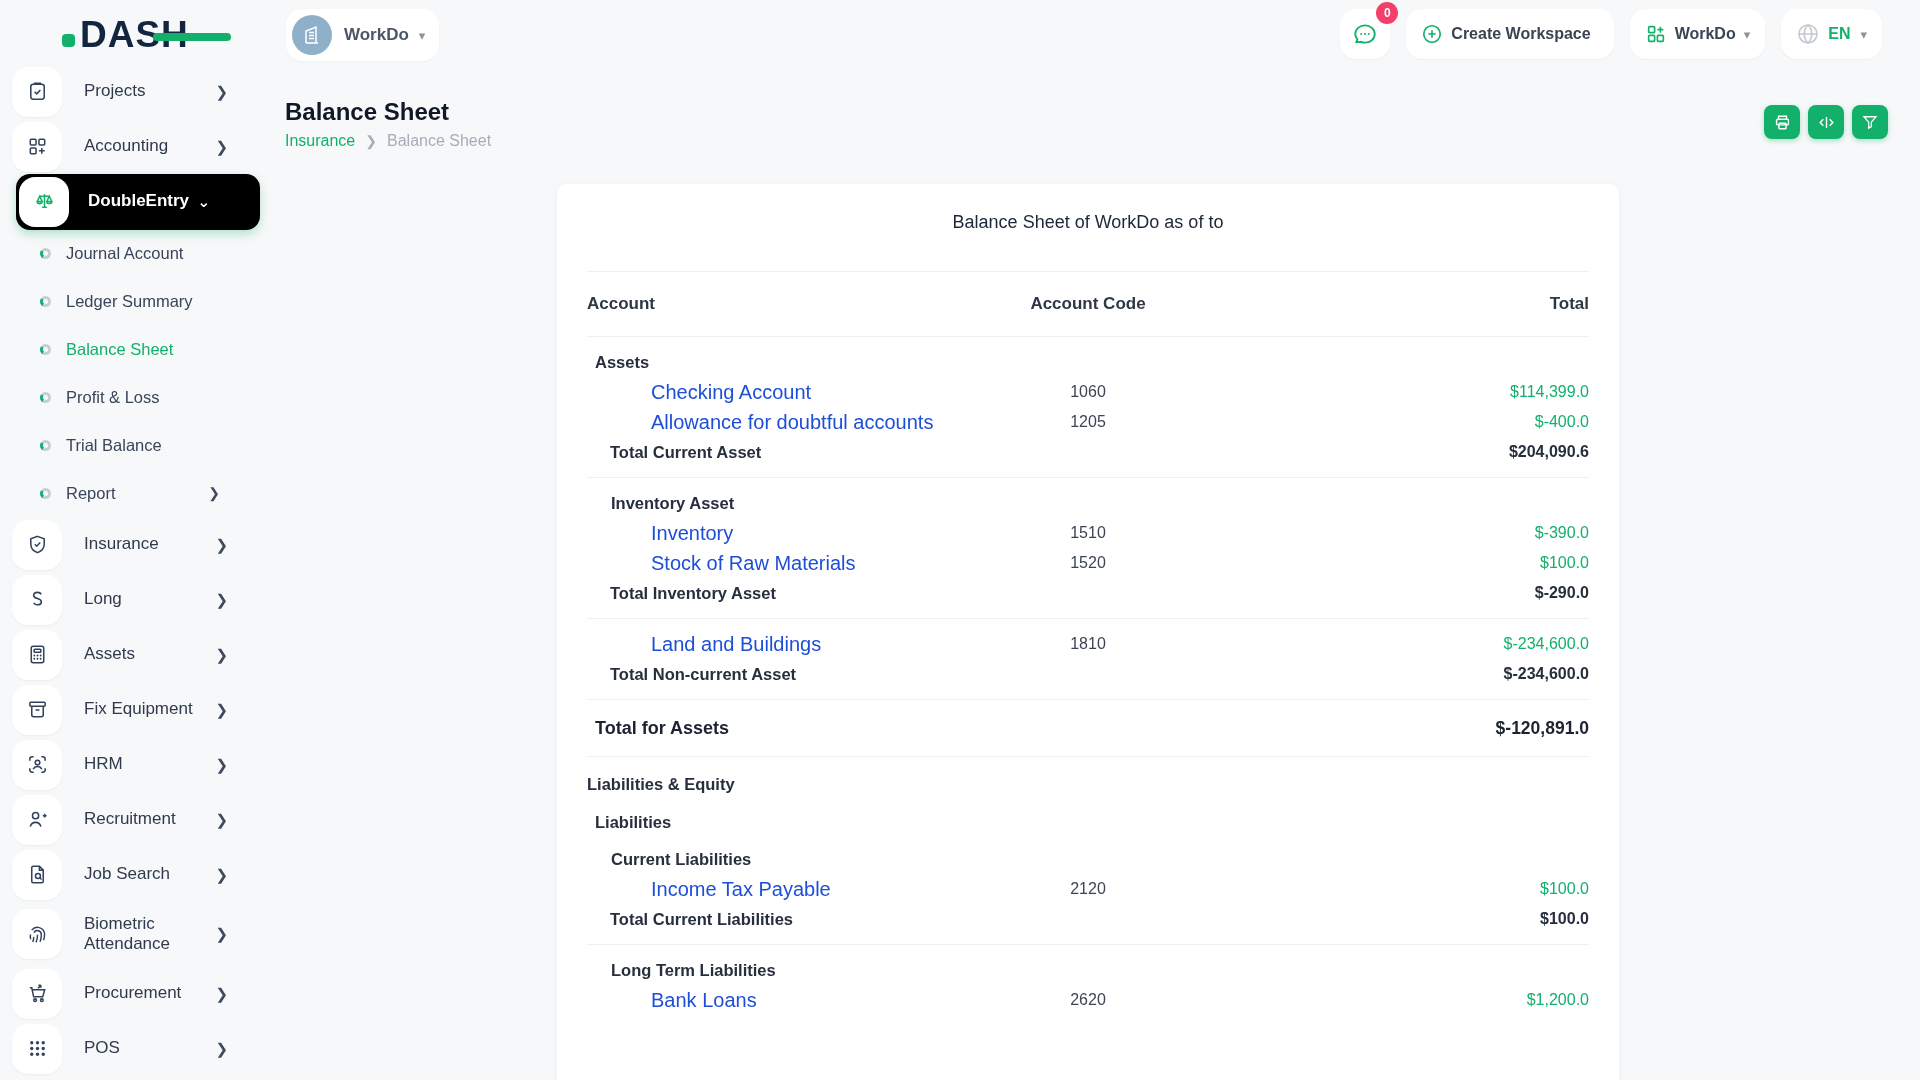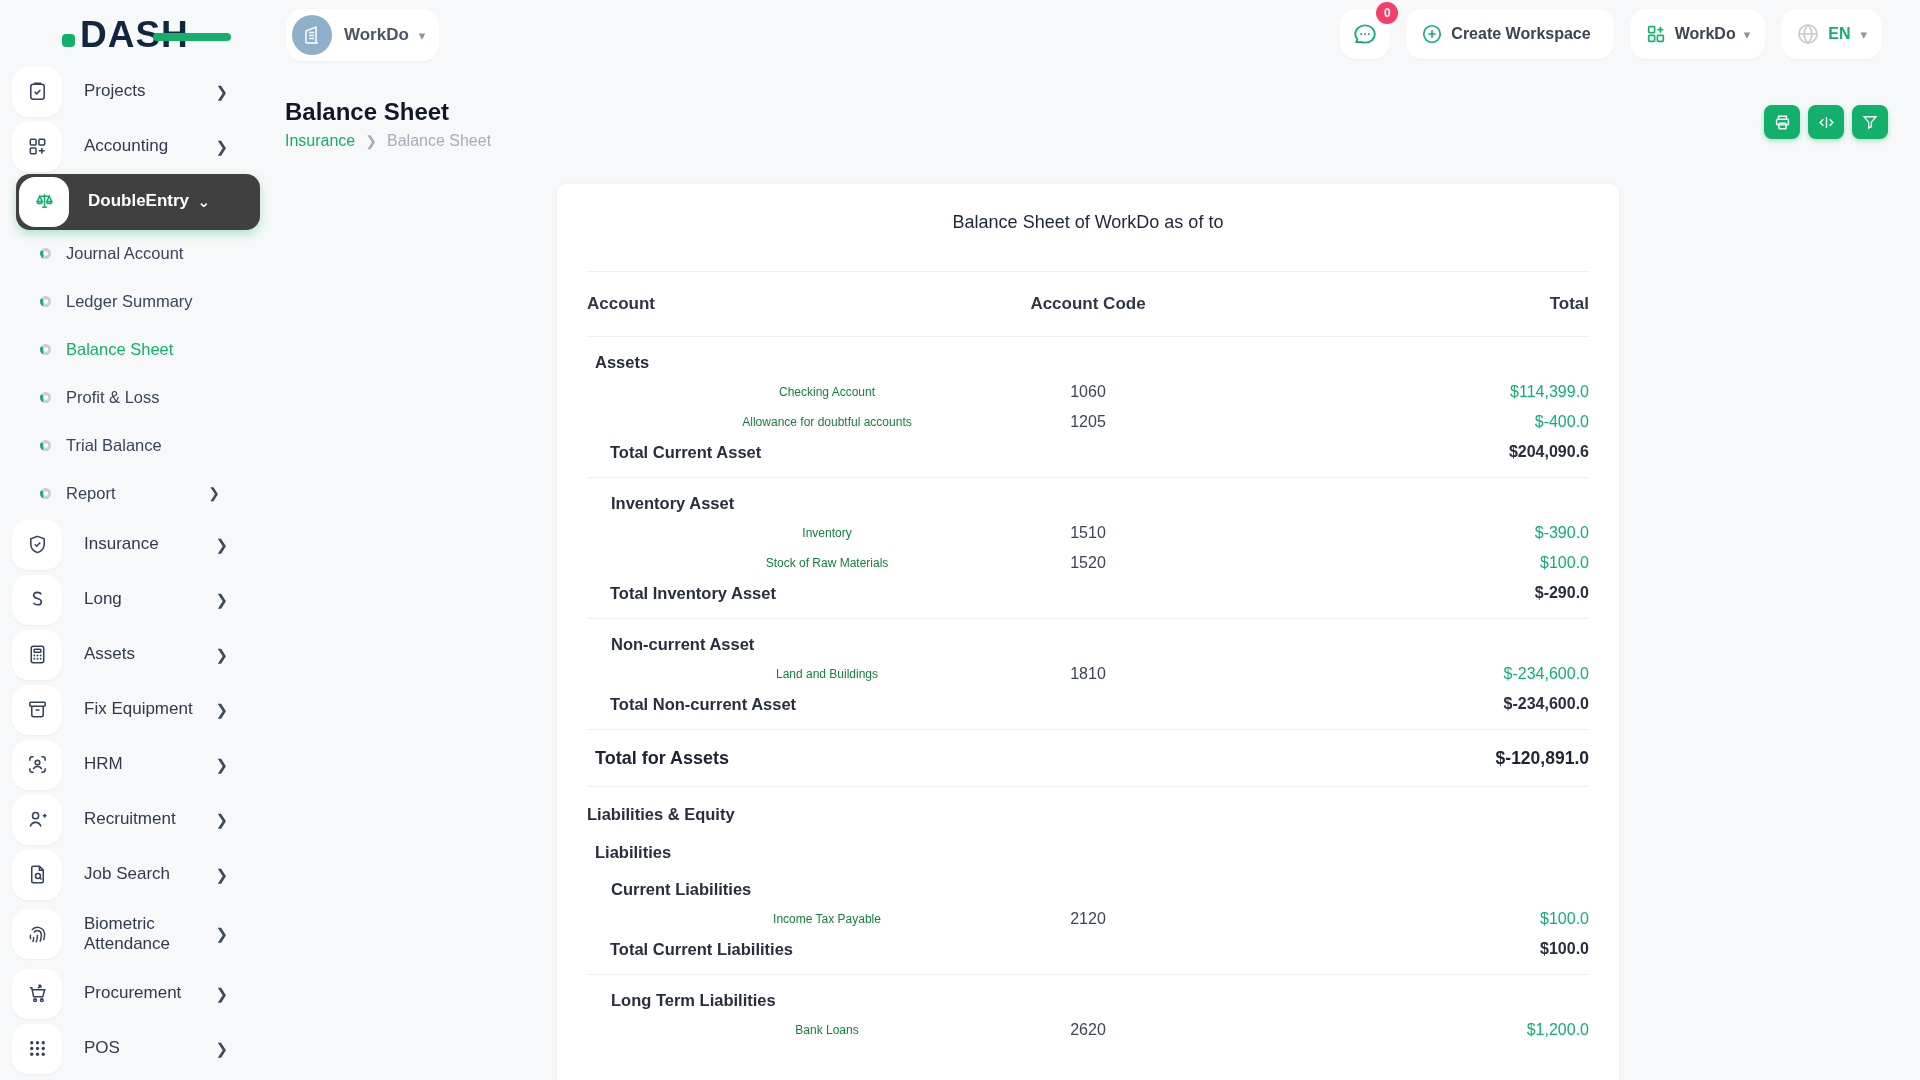--- a/index.html
+++ b/index.html
@@ -30,21 +30,21 @@
   .chev { color:#8b93a1; font-size:13px; }
 
   
   .sidebar { position:absolute; left:0; top:64px; width:260px; }
   .side-item { height:55px; display:flex; align-items:center; padding-left:12px; cursor:pointer; position:relative; }
   .tile { width:50px; height:50px; background:#fff; border-radius:16px; display:flex; align-items:center;
     justify-content:center; box-shadow:0 1px 2px rgba(20,30,50,.05); flex:none; }
   .side-label { font-size:17px; font-weight:500; color:#2f3a4d; margin-left:22px; line-height:1.2; width:130px; }
   .side-chev { position:absolute; right:32px; color:#3e4a5e; font-size:15px; font-weight:600; }
   .side-item.active-pill { padding-left:0; }
-  .active-wrap { margin-left:16px; width:252px; height:56px; background:#404040; border-radius:14px;
+  .active-wrap { margin-left:16px; width:252px; height:56px; background:#000000; border-radius:14px;
     display:flex; align-items:center; padding-left:3px; box-shadow:0 4px 10px rgba(18,176,106,.3); }
   .active-wrap .side-label { color:#fff; font-weight:700; margin-left:19px; }
   .active-wrap .side-chev { color:#fff; right:50px; }
   .sub-item { height:48px; display:flex; align-items:center; padding-left:40px; cursor:pointer; position:relative; }
   .bullet { width:11px; height:11px; border-radius:50%; flex:none;
     background:conic-gradient(#c7cdd6 0 60%, #12b06a 60% 85%, #c7cdd6 85% 100%); position:relative; }
   .bullet::after { content:""; position:absolute; left:3px; top:3px; width:5px; height:5px; border-radius:50%; background:#f7f8f9; }
   .sub-label { font-size:16.5px; color:#39455a; margin-left:15px; }
   .sub-item.active .sub-label { color:#12b06a; }
   .sub-chev { position:absolute; right:40px; color:#3e4a5e; font-size:14px; }
@@ -69,21 +69,21 @@
 
   .trow { display:grid; grid-template-columns:1fr 170px 1fr; align-items:center; height:30px; }
   .trow .c-code { text-align:center; font-size:16px; color:#3c4555; }
   .trow .c-total { text-align:right; font-size:16px; }
   .thead { height:44px; }
   .thead .c-acc, .thead .c-code, .thead .c-total { font-size:17px; font-weight:700; color:#2f3747; }
 
   .row-section0 { margin-top:8px; } .row-section0 .c-acc { padding-left:8px; font-weight:700; font-size:16.5px; color:#272e3d; }
   .row-headline { margin-top:12px; } .row-headline .c-acc { padding-left:0; font-weight:700; font-size:16.5px; color:#272e3d; }
   .row-section1 { margin-top:7px; } .row-section1 .c-acc { padding-left:24px; font-weight:700; font-size:16.5px; color:#272e3d; }
-  .row-leaf .c-acc { padding-left:64px; color:#15803d; font-size:12px; cursor:pointer;text-align:center; }
+  .row-leaf .c-acc { padding-left:64px; color:#1d4ed8; font-size:20px; cursor:pointer; }
   .row-leaf .c-total { color:#12b06a; }
   .row-subtotal .c-acc { padding-left:23px; font-weight:700; font-size:16.5px; color:#272e3d; }
   .row-subtotal .c-total { font-weight:700; color:#272e3d; }
   .row-grand { height:36px; } .row-grand .c-acc { padding-left:8px; font-weight:700; font-size:18px; color:#1d2331; }
   .row-grand .c-total { font-weight:700; font-size:17.5px; color:#1d2331; }
 
   svg { display:block; }
 </style>
 </head>
 <body>
@@ -419,25 +419,20 @@
         <span class="c-total">$100.0</span>
       </div>
     <div class="trow row-subtotal">
         <span class="c-acc">Total Inventory Asset</span>
         <span class="c-code"></span>
         <span class="c-total">$-290.0</span>
       </div>
 
     <div class="divider"></div>
 
-    <div class="trow row-section1">
-        <span class="c-acc">Non-current Asset</span>
-        <span class="c-code"></span>
-        <span class="c-total"></span>
-      </div>
     <div class="trow row-leaf">
         <span class="c-acc">Land and Buildings</span>
         <span class="c-code">1810</span>
         <span class="c-total">$-234,600.0</span>
       </div>
     <div class="trow row-subtotal">
         <span class="c-acc">Total Non-current Asset</span>
         <span class="c-code"></span>
         <span class="c-total">$-234,600.0</span>
       </div>

